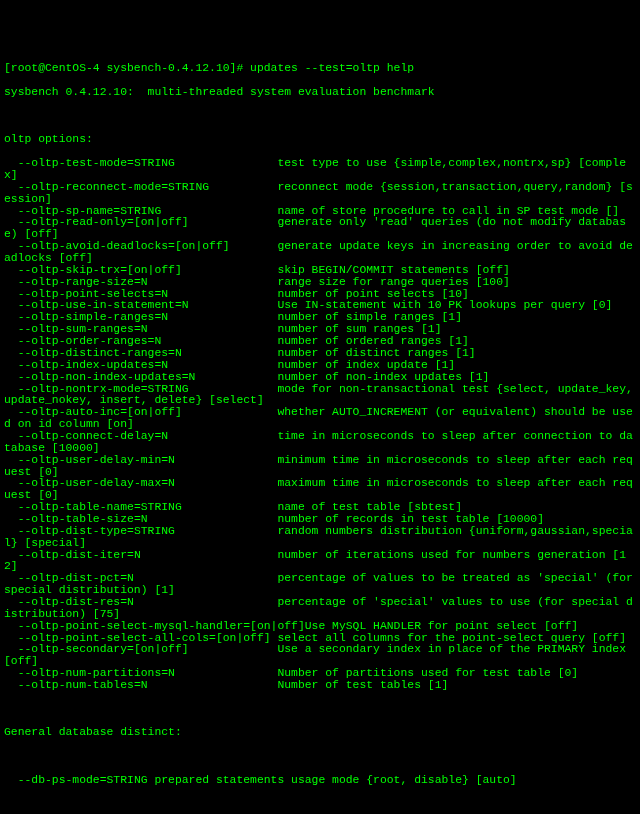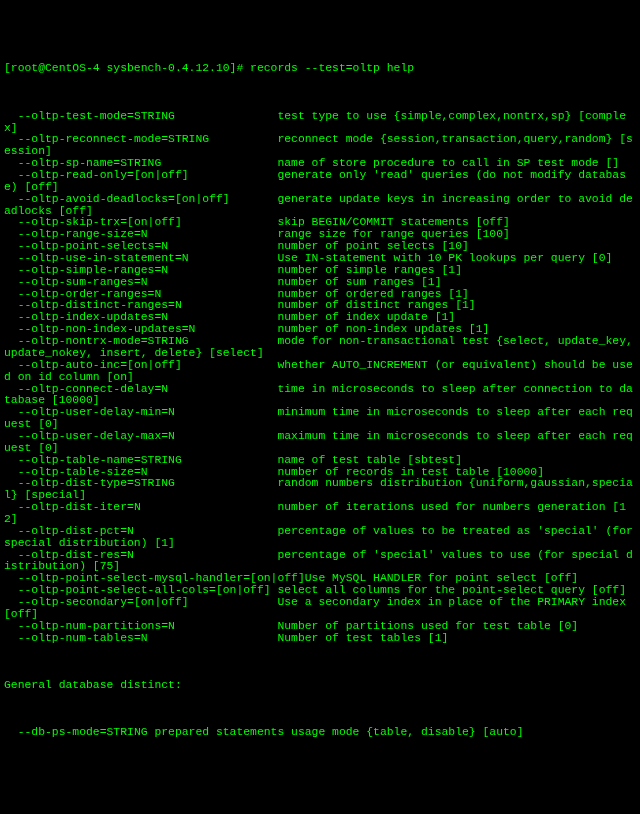--- a/index.html
+++ b/index.html
@@ -27,27 +27,29 @@
       color: #00ff00;
     }
     .line { display:block; }
   </style>
 </head>
 <body>
 
 
 
 <div class="term">
-<span class="line"><span class="prompt">[root@CentOS-4 sysbench-0.4.12.10]# </span><span>records --test=oltp help</span></span>
+<span class="line"><span class="prompt">[root@CentOS-4 sysbench-0.4.12.10]# </span><span>updates --test=oltp help</span></span>
+<span class="line">sysbench 0.4.12.10:  multi-threaded system evaluation benchmark</span>
 <span class="line"> </span>
+<span class="line">oltp options:</span>
 <div id="oltp-block"><span class="line">  --oltp-test-mode=STRING               test type to use {simple,complex,nontrx,sp} [complex]</span><span class="line">  --oltp-reconnect-mode=STRING          reconnect mode {session,transaction,query,random} [session]</span><span class="line">  --oltp-sp-name=STRING                 name of store procedure to call in SP test mode []</span><span class="line">  --oltp-read-only=[on|off]             generate only 'read' queries (do not modify database) [off]</span><span class="line">  --oltp-avoid-deadlocks=[on|off]       generate update keys in increasing order to avoid deadlocks [off]</span><span class="line">  --oltp-skip-trx=[on|off]              skip BEGIN/COMMIT statements [off]</span><span class="line">  --oltp-range-size=N                   range size for range queries [100]</span><span class="line">  --oltp-point-selects=N                number of point selects [10]</span><span class="line">  --oltp-use-in-statement=N             Use IN-statement with 10 PK lookups per query [0]</span><span class="line">  --oltp-simple-ranges=N                number of simple ranges [1]</span><span class="line">  --oltp-sum-ranges=N                   number of sum ranges [1]</span><span class="line">  --oltp-order-ranges=N                 number of ordered ranges [1]</span><span class="line">  --oltp-distinct-ranges=N              number of distinct ranges [1]</span><span class="line">  --oltp-index-updates=N                number of index update [1]</span><span class="line">  --oltp-non-index-updates=N            number of non-index updates [1]</span><span class="line">  --oltp-nontrx-mode=STRING             mode for non-transactional test {select, update_key, update_nokey, insert, delete} [select]</span><span class="line">  --oltp-auto-inc=[on|off]              whether AUTO_INCREMENT (or equivalent) should be used on id column [on]</span><span class="line">  --oltp-connect-delay=N                time in microseconds to sleep after connection to database [10000]</span><span class="line">  --oltp-user-delay-min=N               minimum time in microseconds to sleep after each request [0]</span><span class="line">  --oltp-user-delay-max=N               maximum time in microseconds to sleep after each request [0]</span><span class="line">  --oltp-table-name=STRING              name of test table [sbtest]</span><span class="line">  --oltp-table-size=N                   number of records in test table [10000]</span><span class="line">  --oltp-dist-type=STRING               random numbers distribution {uniform,gaussian,special} [special]</span><span class="line">  --oltp-dist-iter=N                    number of iterations used for numbers generation [12]</span><span class="line">  --oltp-dist-pct=N                     percentage of values to be treated as 'special' (for special distribution) [1]</span><span class="line">  --oltp-dist-res=N                     percentage of 'special' values to use (for special distribution) [75]</span><span class="line">  --oltp-point-select-mysql-handler=[on|off]Use MySQL HANDLER for point select [off]</span><span class="line">  --oltp-point-select-all-cols=[on|off] select all columns for the point-select query [off]</span><span class="line">  --oltp-secondary=[on|off]             Use a secondary index in place of the PRIMARY index [off]</span><span class="line">  --oltp-num-partitions=N               Number of partitions used for test table [0]</span><span class="line">  --oltp-num-tables=N                   Number of test tables [1]</span></div>
 <span class="line"> </span>
 <span class="line">General database distinct:</span>
 <span class="line"> </span>
-<div id="general-block"><span class="line">  --db-ps-mode=STRING prepared statements usage mode {table, disable} [auto]</span></div>
+<div id="general-block"><span class="line">  --db-ps-mode=STRING prepared statements usage mode {root, disable} [auto]</span></div>
 
 
 
 
 
 
 
 
 
 </div>

